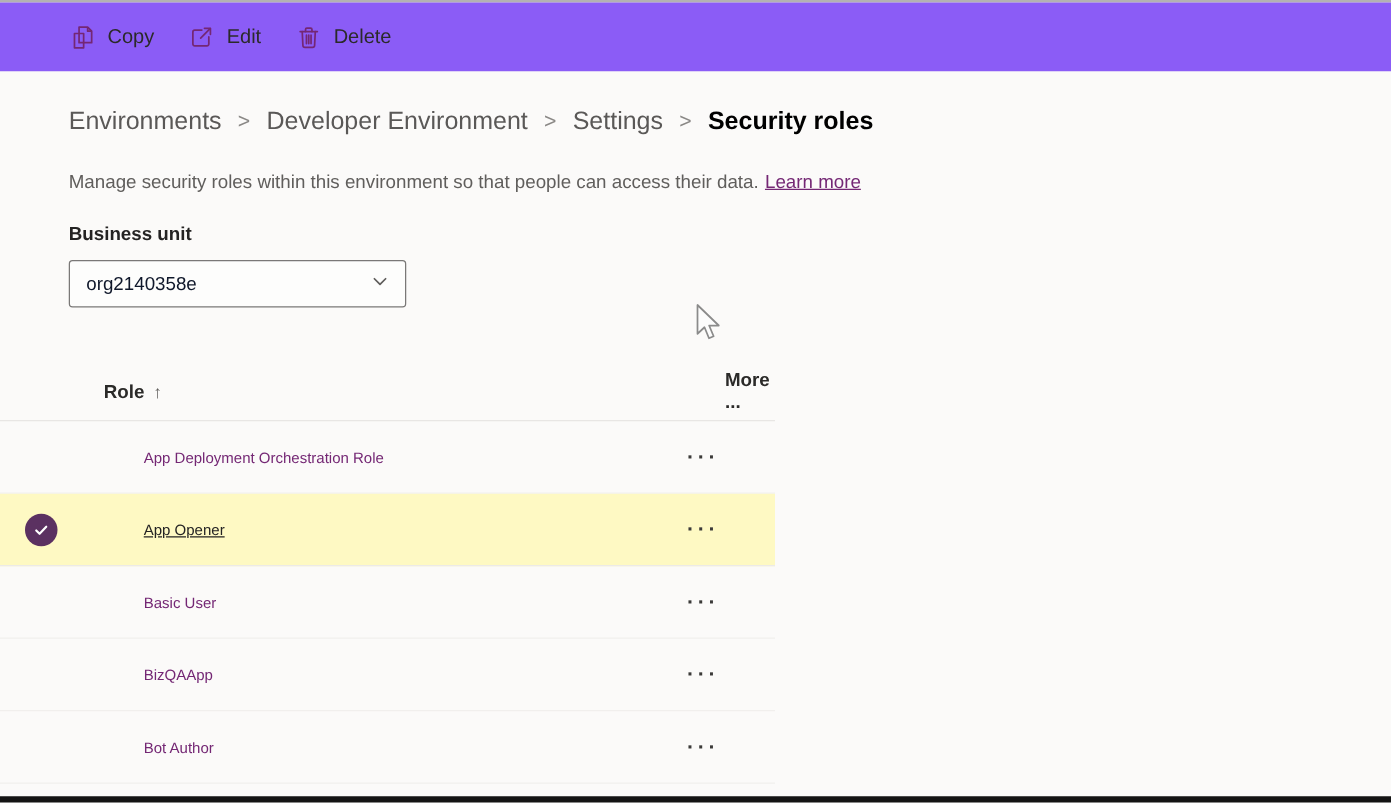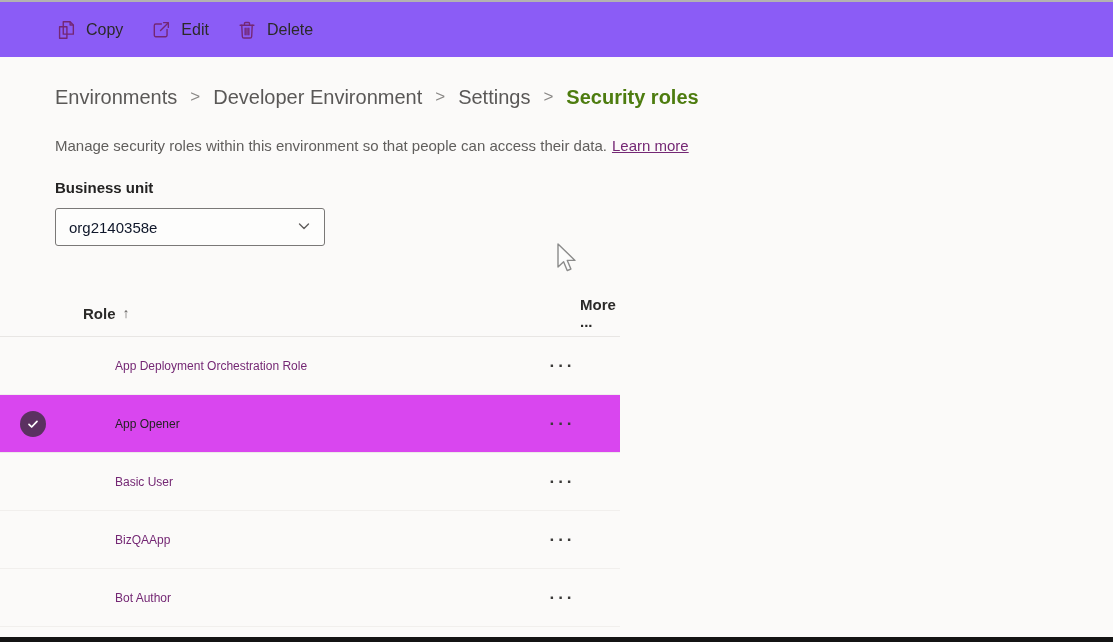--- a/index.html
+++ b/index.html
@@ -25,21 +25,21 @@
   .tb-btn svg { display:block; }
 
   
   .breadcrumb {
     position:absolute; top:86px; left:55px;
     display:flex; align-items:center; gap:13px;
     font-size:20px; color:#5a5857; white-space:nowrap;
   }
   .crumb { cursor:pointer; }
   .crumb-sep { color:#8a8886; font-size:17px; transform:translateY(-1px); }
-  .crumb.current { color:#4d7c0f; font-weight:700; cursor:default; }
+  .crumb.current { color:#000000; font-weight:700; cursor:default; }
 
   
   .description {
     position:absolute; top:137px; left:55px;
     font-size:15px; color:#605e5c; white-space:nowrap;
   }
   .learn-more { color:#742774; text-decoration:underline; cursor:pointer; margin-left:5px; }
 
   
   .bu-label {
@@ -66,21 +66,21 @@
   .role-header { margin-left:83px; display:flex; align-items:flex-start; gap:7px; cursor:pointer; }
   .sort-arrow { font-weight:400; color:#605e5c; font-size:14px; }
   .more-header { position:absolute; left:540px;margin-left:40px; }
 
   .t-row {
     position:relative; height:58px;
     display:flex; align-items:center;
     border-bottom:1px solid #f1efed;
     cursor:pointer;
   }
-  .t-row.selected { background:#d946ef; border-bottom-color:#eceae8; }
+  .t-row.selected { background:#fef9c3; border-bottom-color:#eceae8;text-decoration:underline; }
   .role-link { margin-left:115px; font-size:12px; color:#742774; cursor:pointer; }
   .t-row.selected .role-link { color:#242323; }
   .check-circle {
     position:absolute; left:20px; top:16px;
     width:26px; height:26px; border-radius:50%;
     background:#5b3161;
     display:flex; align-items:center; justify-content:center;
     cursor:pointer;
   }
   .more-btn {

